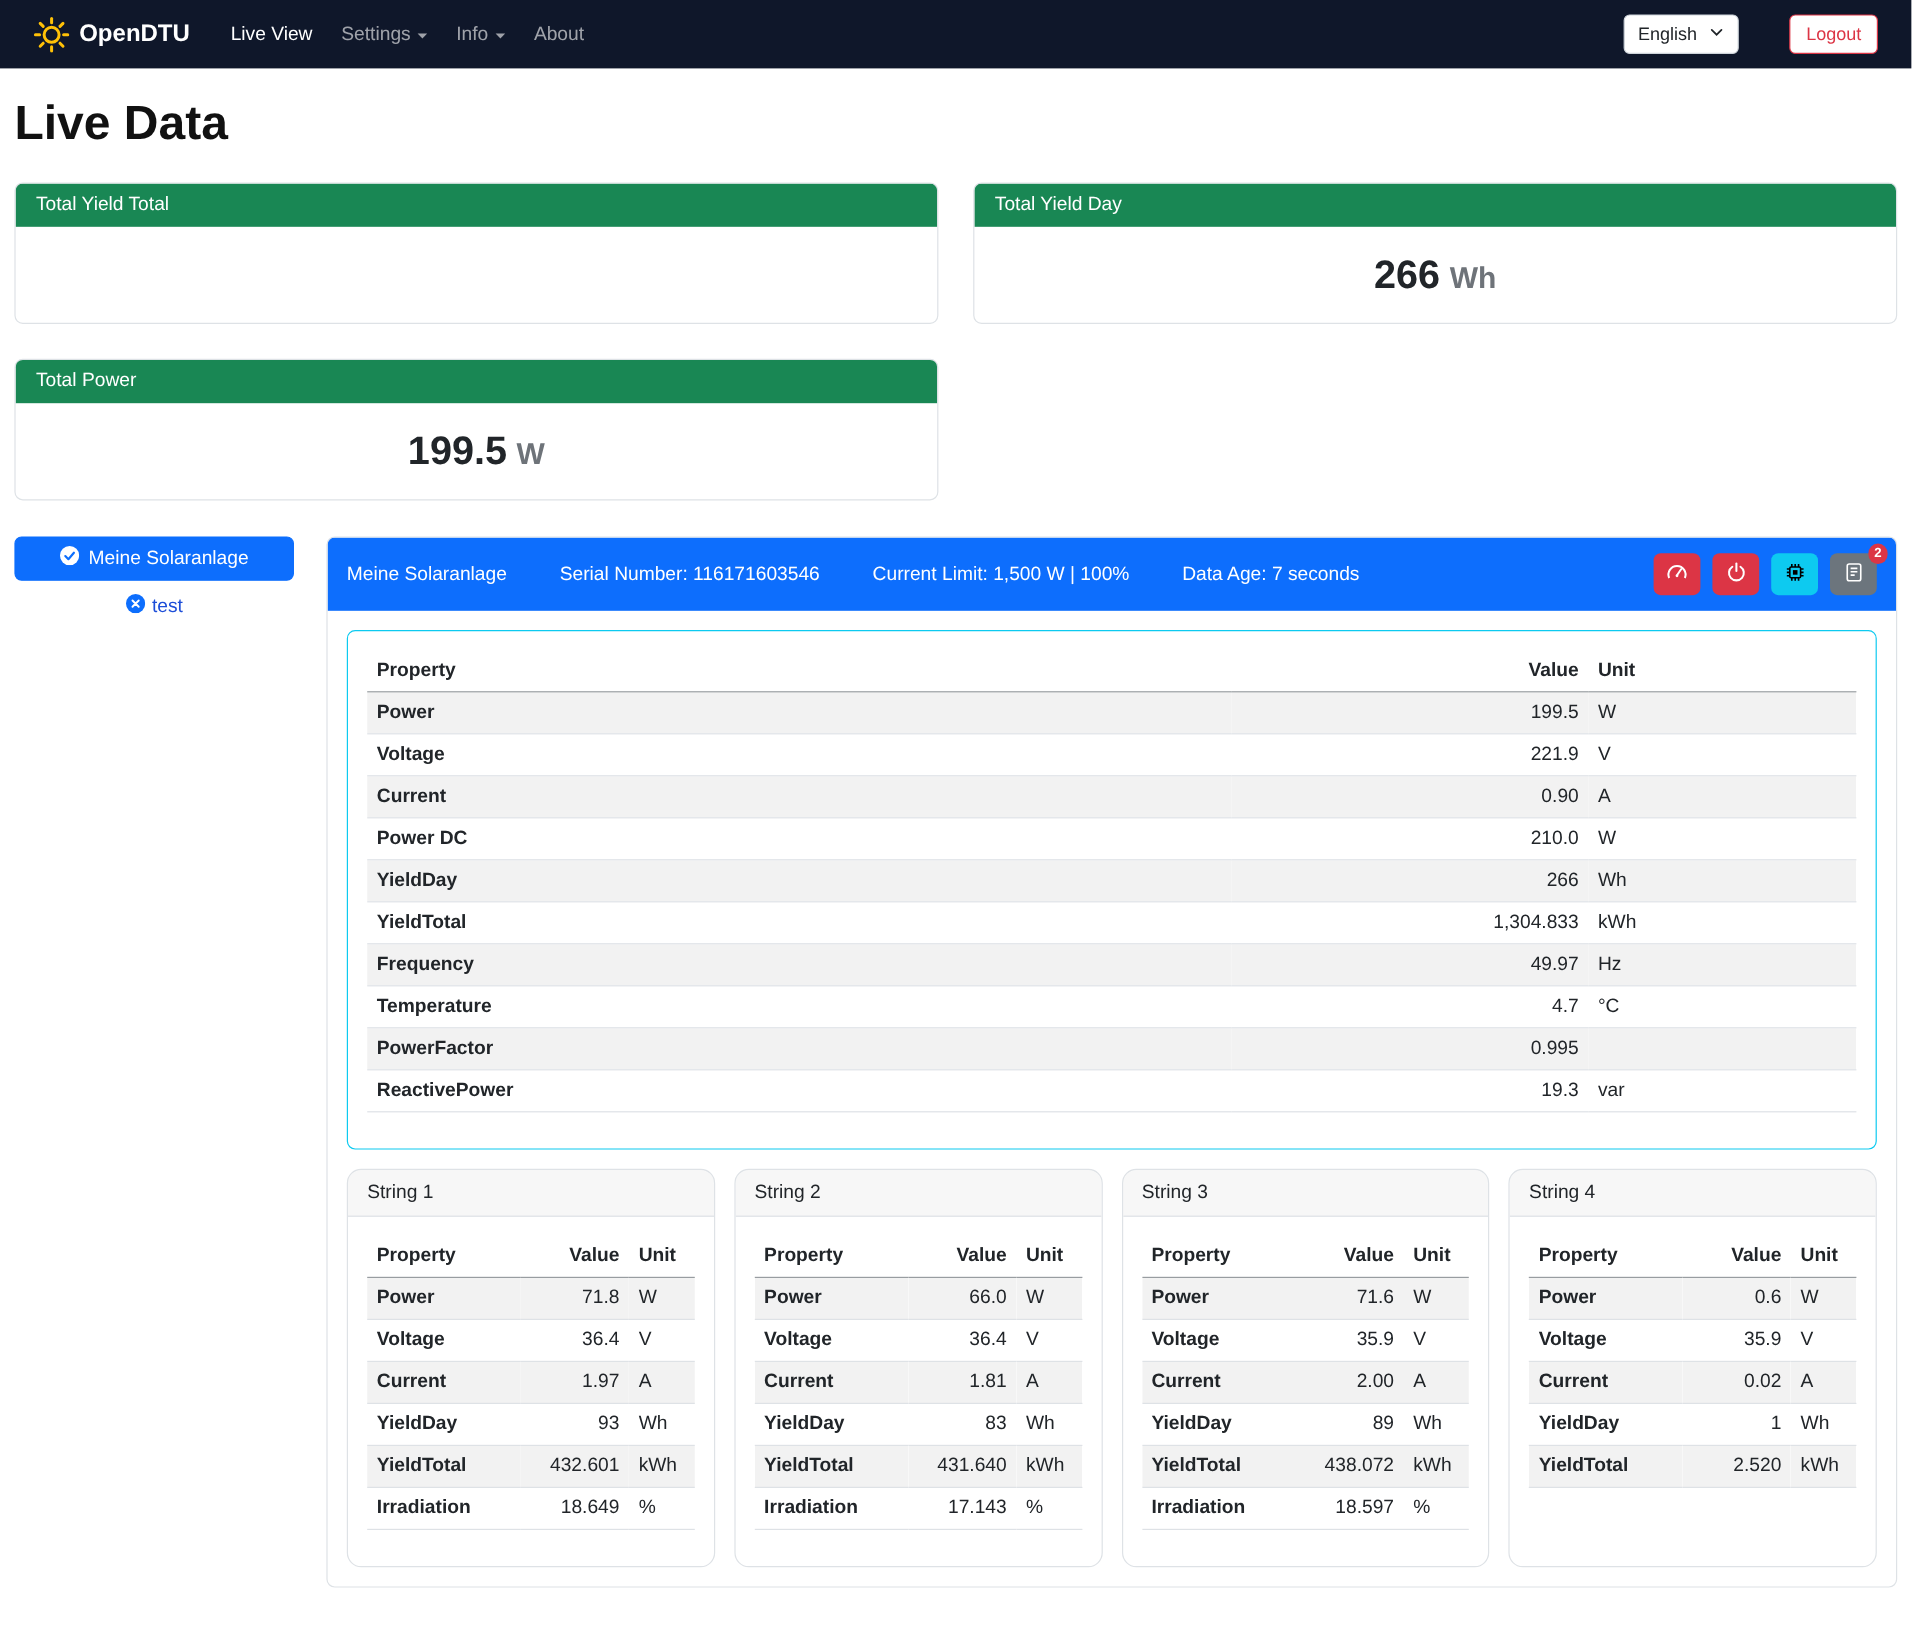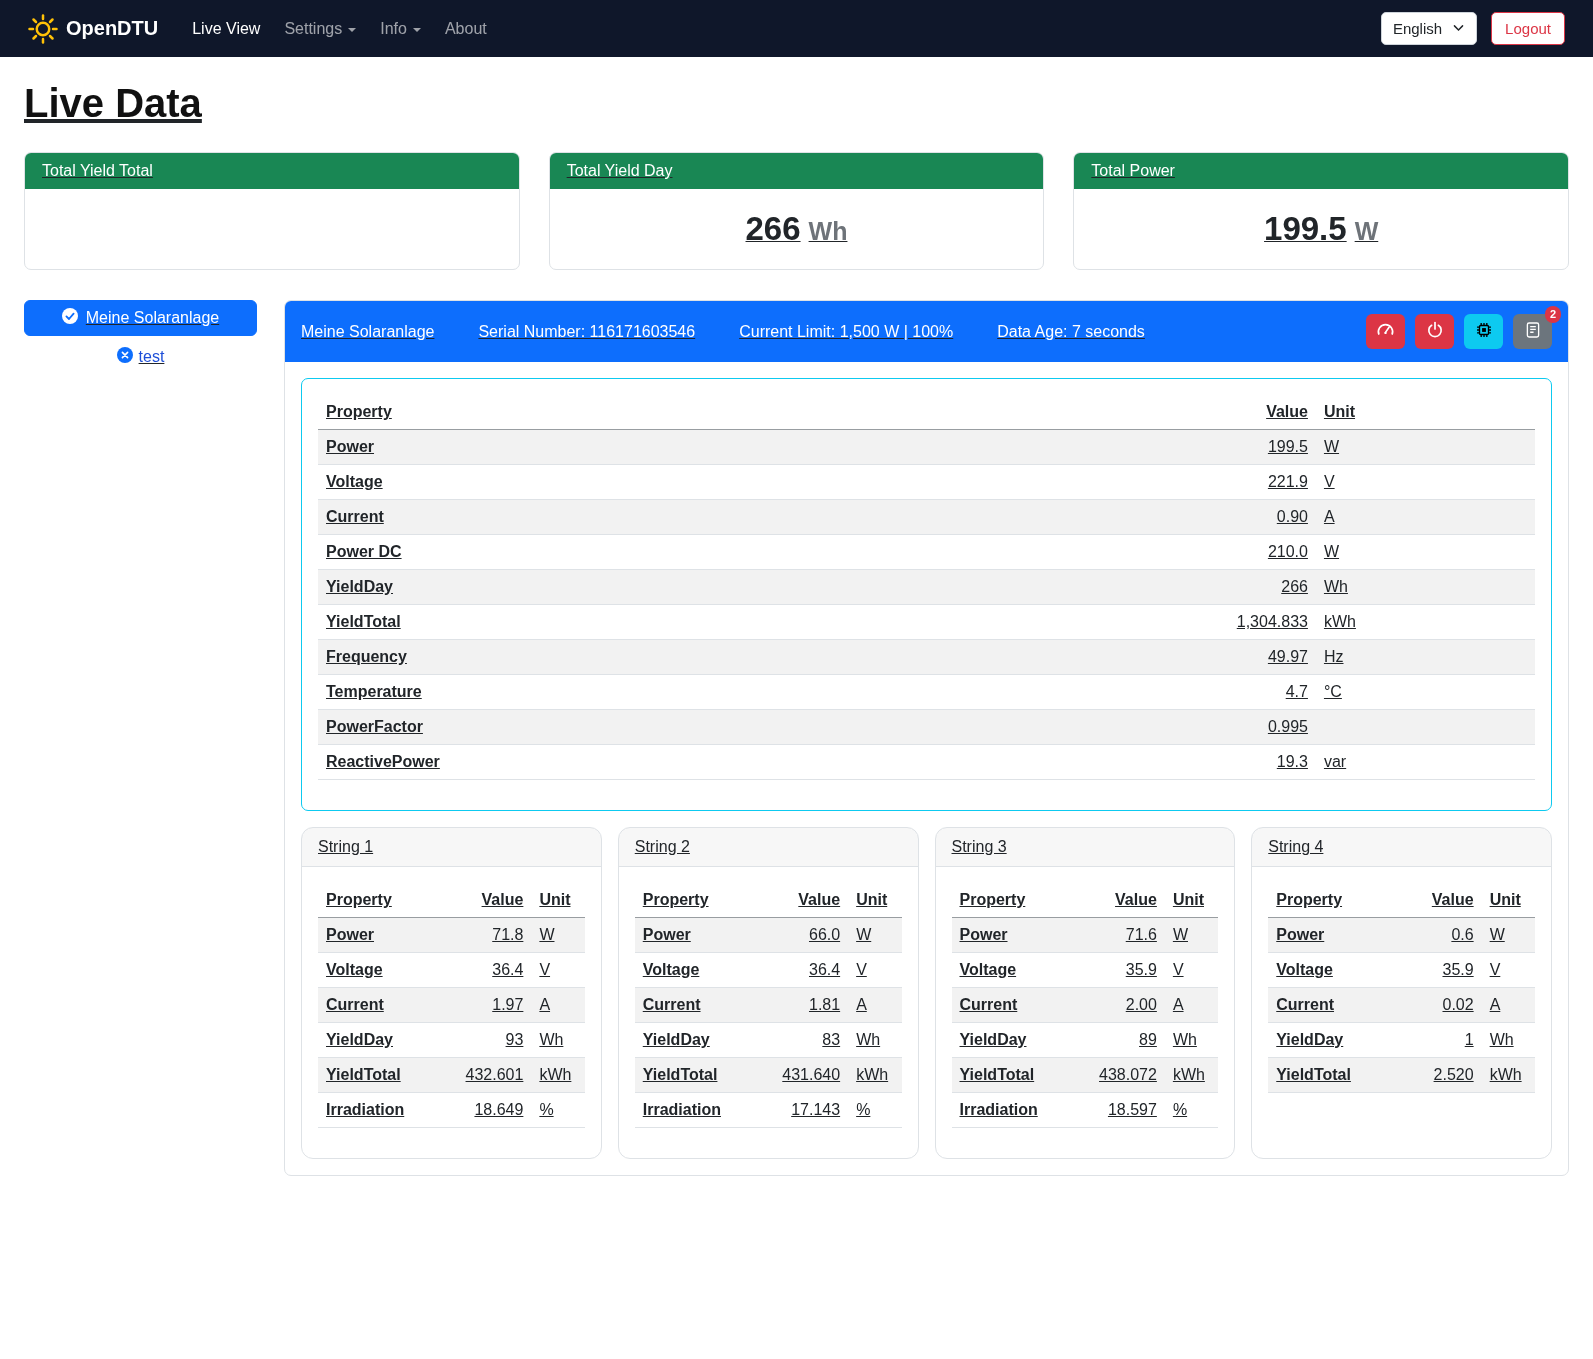--- a/index.html
+++ b/index.html
@@ -16,28 +16,28 @@
   
   .navbar{background:#0f172a;display:flex;align-items:center;padding:8px 28px;min-height:57px;}
   .brand{display:flex;align-items:center;gap:8px;color:#fff;font-size:20px;font-weight:600;margin-right:22px;}
   .brand svg{display:block;}
   .nav-links{display:flex;align-items:flex-start;}
   .nav-link{color:rgba(255,255,255,.6);padding:8px 12px;font-size:16px;display:flex;align-items:center;gap:6px;background:none;border:none;}
   .nav-link.active{color:#fff;}
   .caret{width:0;height:0;border-left:4px solid transparent;border-right:4px solid transparent;border-top:4.5px solid currentColor;display:inline-block;margin-top:3px;}
   .nav-right{margin-left:auto;display:flex;align-items:center;gap:14px;}
   .lang-select{background:#fff;border:1px solid #ced4da;border-radius:5px;padding:7px 11px;display:flex;align-items:center;gap:10px;color:#212529;font-size:15px;}
-  .logout-btn{background:#fff;border:1px solid #dc3545;color:#dc3545;border-radius:5px;padding:7px 13px;font-size:15px;}
-
-  
-  .container{padding:10px 24px 28px;text-decoration:underline;}
+  .logout-btn{background:#fff;border:1px solid #dc3545;color:#dc3545;border-radius:5px;padding:7px 13px;font-size:15px;margin-left:28px;}
+
+  
+  .container{padding:10px 12px 28px;}
   .page-title{font-size:40px;font-weight:600;margin:14px 0 26px;color:#111;}
 
   
-  .summary-row{display:grid;grid-template-columns:repeat(3,1fr);gap:29px;margin-bottom:30px;}
+  .summary-row{display:grid;grid-template-columns:repeat(2,1fr);gap:29px;margin-bottom:30px;}
   .scard{border:1px solid #dee2e6;border-radius:7px;background:#fff;overflow:hidden;}
   .scard-header{background:#198754;color:#fff;padding:9px 17px;font-size:16px;}
   .scard-body{padding:21px 16px;text-align:center;}
   .scard-value{font-size:33px;font-weight:600;color:#212529;}
   .scard-unit{font-size:25px;font-weight:600;color:#6e7379;margin-left:8px;}
 
   
   .content-grid{display:grid;grid-template-columns:233px 1fr;gap:27px;align-items:start;}
   .inverter-select{display:flex;flex-direction:column;align-items:center;gap:11px;}
   .inv-primary-btn{width:100%;background:#0d6efd;border:1px solid #0d6efd;color:#fff;border-radius:6px;padding:7px 10px;font-size:16px;display:flex;align-items:center;justify-content:center;gap:8px;}

